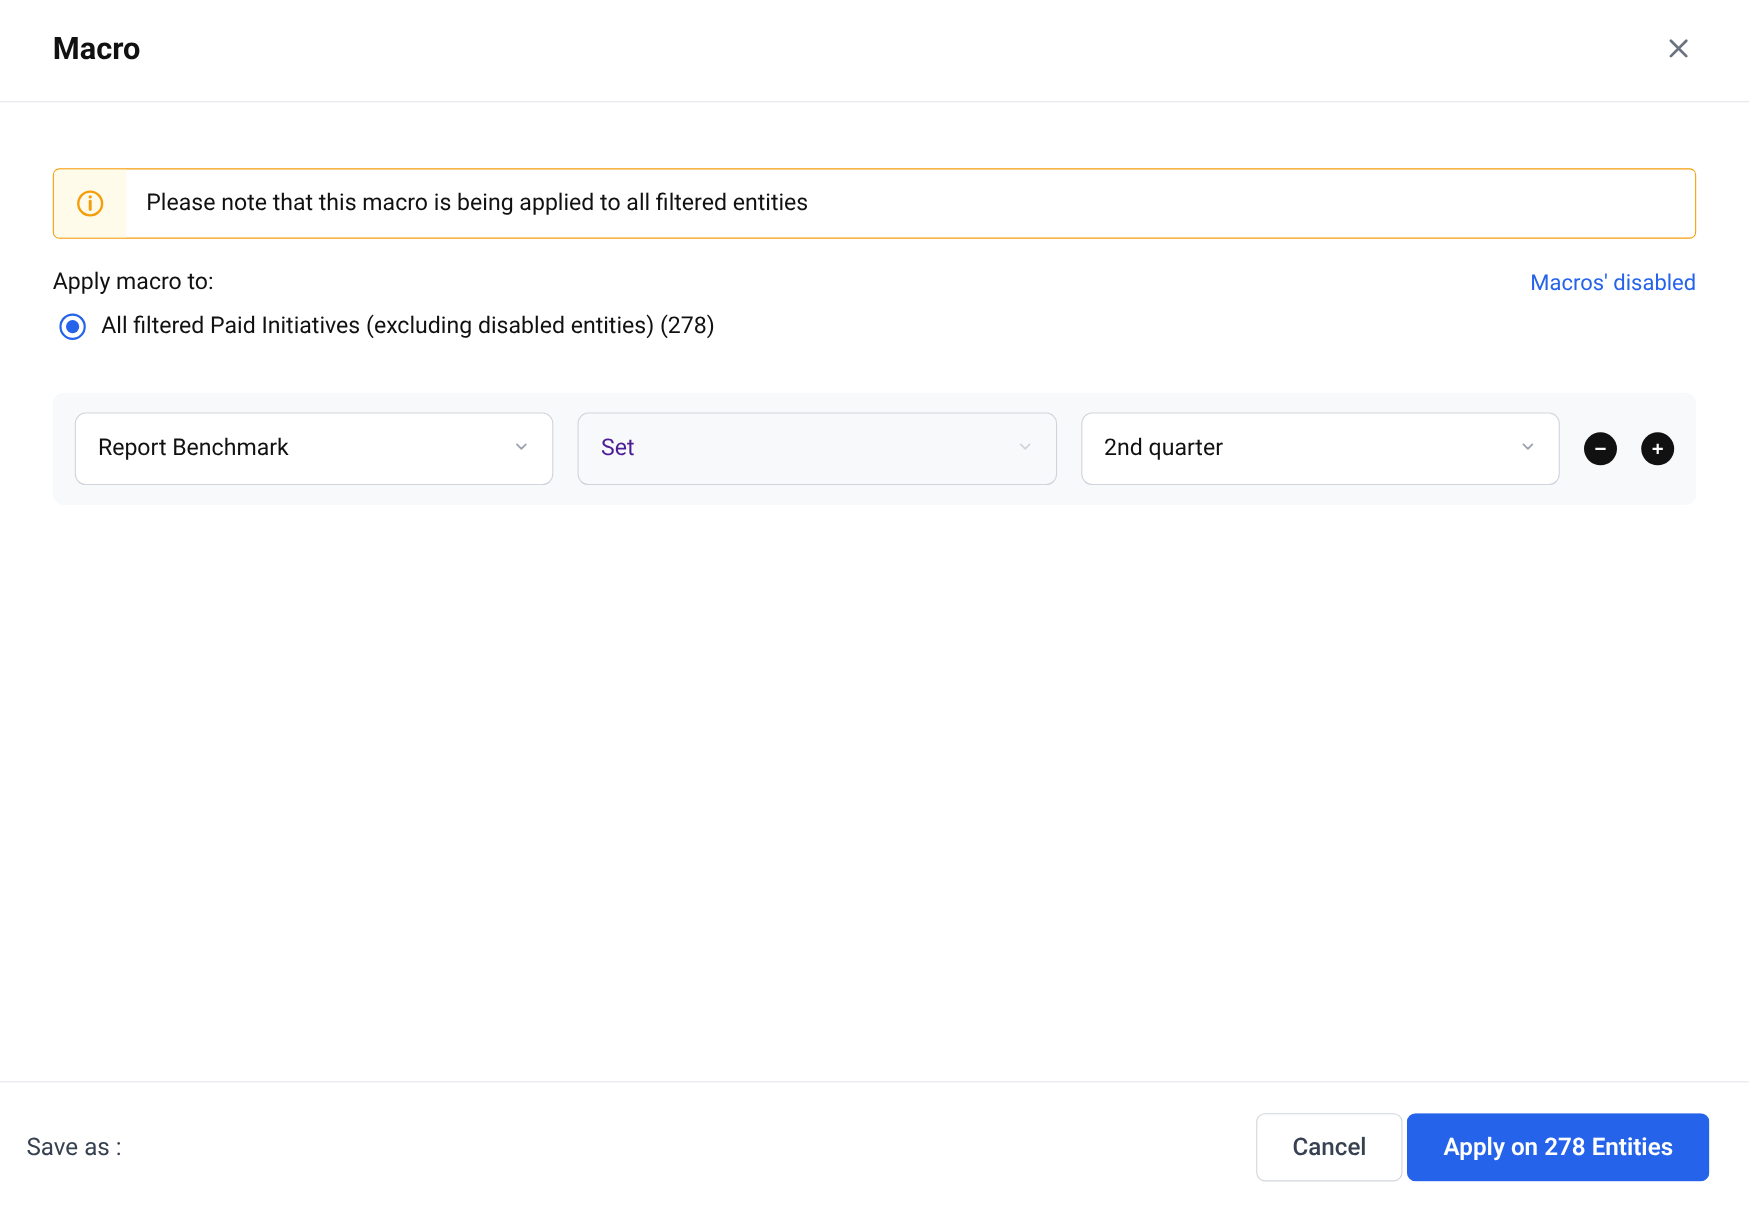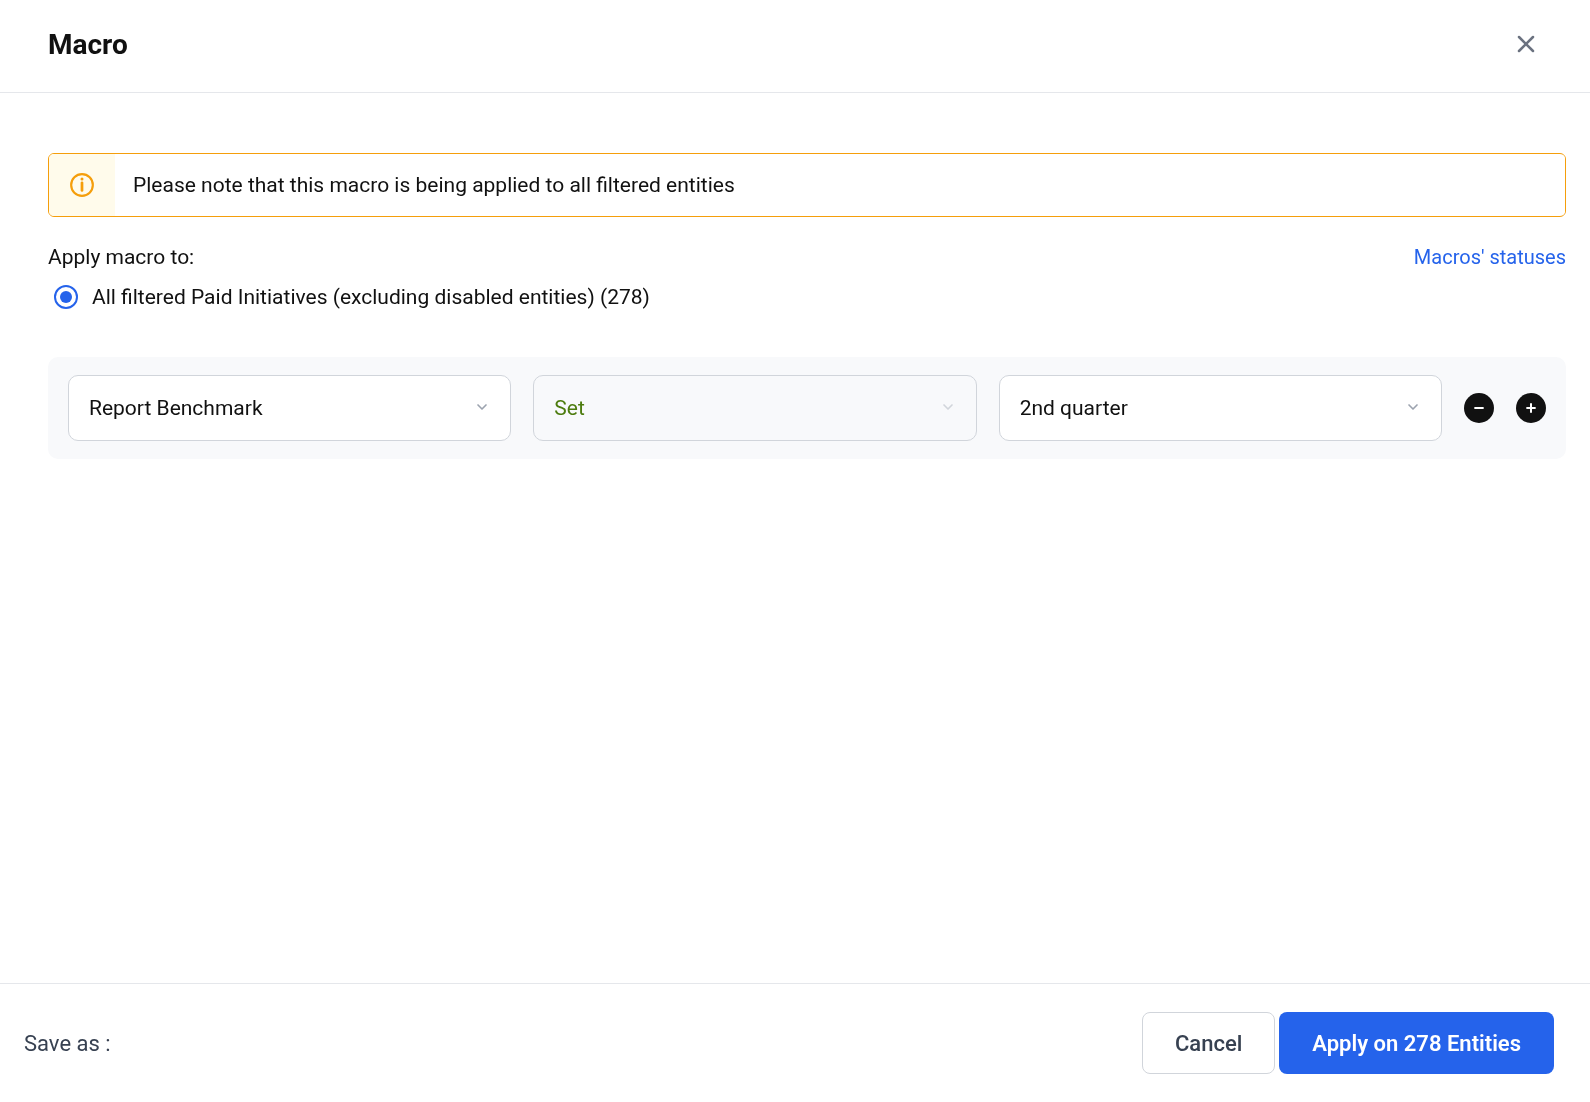--- a/index.html
+++ b/index.html
@@ -32,21 +32,21 @@
       cursor: pointer;
       color: #6b7280;
       padding: 4px;
     }
     .close-btn svg {
       width: 24px;
       height: 24px;
       stroke: currentColor;
     }
     .content {
-      padding: 60px 24px 0 48px;
+      padding: 60px 48px 0 48px;
     }
     .alert-box {
       display: flex;
       align-items: center;
       border: 1px solid #f59e0b;
       border-radius: 6px;
       overflow: hidden;
       margin-bottom: 28px;
     }
     .alert-icon-wrap {
@@ -128,21 +128,21 @@
       align-items: center;
       justify-content: space-between;
       padding: 0 20px;
       font-size: 21px;
       color: #111;
       cursor: pointer;
       flex: 1;
     }
     .select.disabled {
       background: #f8f9fb;
-      color: #4d7c0f;
+      color: #4c1d95;
       cursor: default;
     }
     .select .chev {
       color: #9ca3af;
       margin-left: 12px;
     }
     .select.disabled .chev {
       color: #d1d5db;
     }
     .circ-btn {
@@ -245,21 +245,21 @@
         <circle cx="12" cy="12" r="10" stroke="#f59e0b" stroke-width="2"></circle>
         <line x1="12" y1="10" x2="12" y2="17" stroke="#f59e0b" stroke-width="2.5" stroke-linecap="round"></line>
         <circle cx="12" cy="6.5" r="1.4" fill="#f59e0b"></circle>
       </svg>
     </div>
     <div class="alert-text">Please note that this macro is being applied to all filtered entities</div>
   </div>
 
   <div class="apply-row">
     <div class="apply-label">Apply macro to:</div>
-    <a class="statuses-link">Macros' statuses</a>
+    <a class="statuses-link">Macros' disabled</a>
   </div>
 
   <div class="radio-row">
     <div class="radio-outer">
       <div class="radio-inner"></div>
     </div>
     <div class="radio-label">All filtered Paid Initiatives (excluding disabled entities) (278)</div>
   </div>
 
   <div class="rule-panel">

